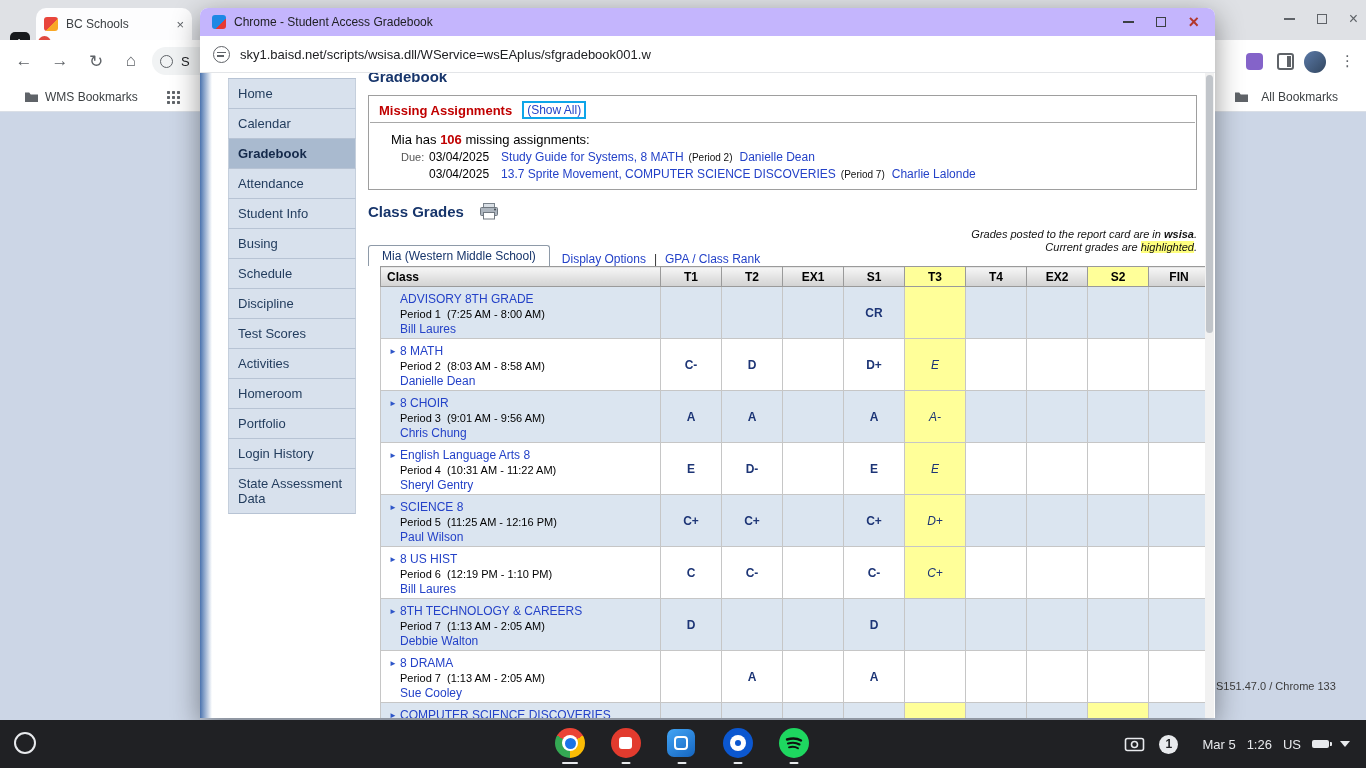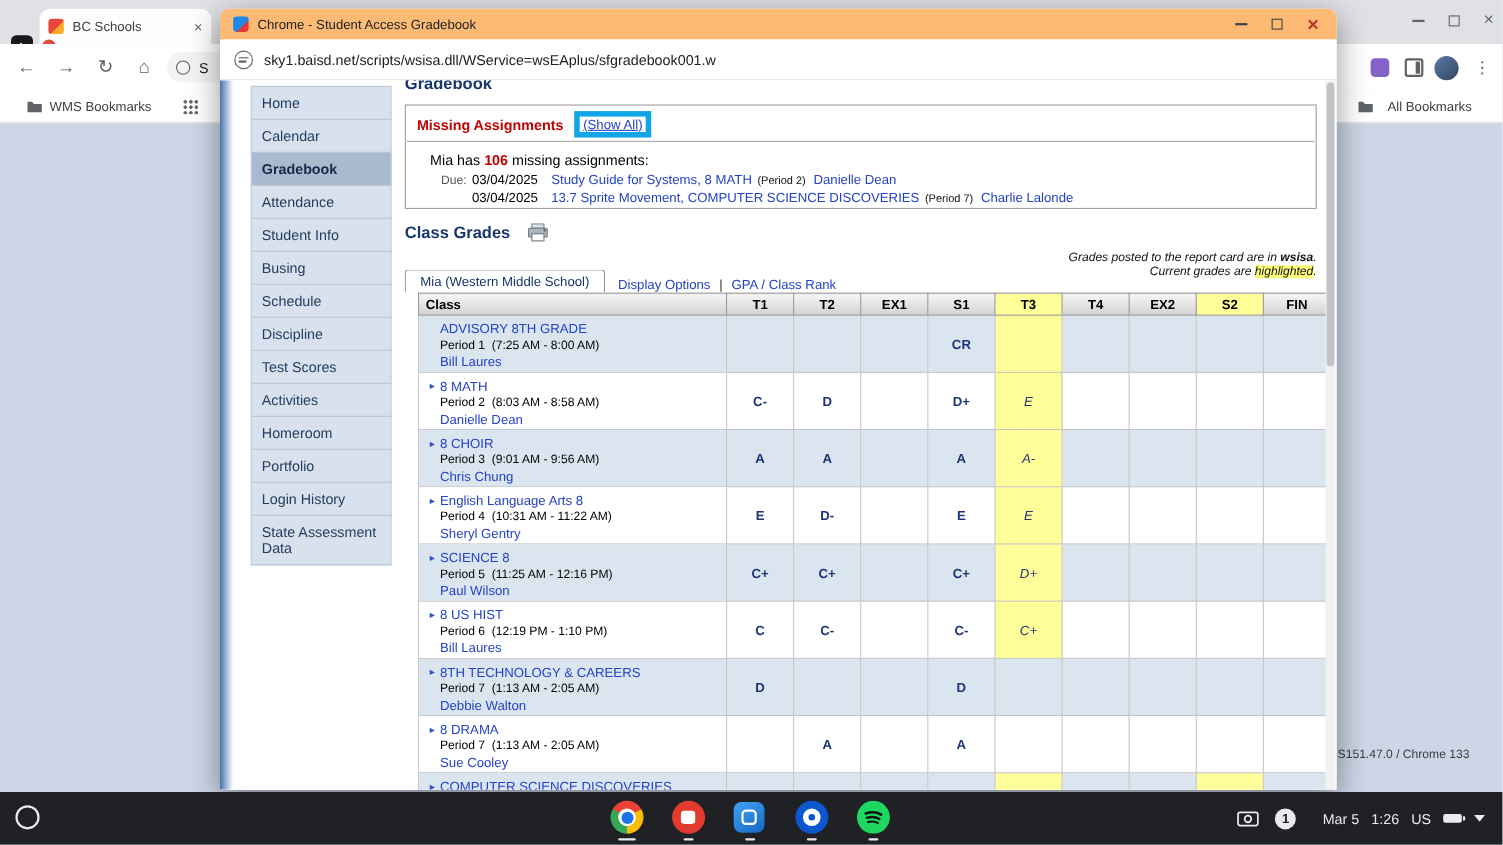--- a/index.html
+++ b/index.html
@@ -29,21 +29,21 @@
   .avatar{position:absolute;left:1304px;top:51px;width:22px;height:22px;border-radius:50%;background:linear-gradient(135deg,#5b7aa8,#32465f);cursor:pointer}
   .menu-ic{position:absolute;left:1340px;top:52px;font-size:15px;color:#5f6368;cursor:pointer}
   .bg-bookmarks{position:absolute;left:0;top:82px;width:100%;height:30px;background:#fff;border-bottom:1px solid #dadfe6;display:flex;align-items:center;font-size:12px;color:#3c4043}
   .bm-item{display:flex;align-items:center;gap:6px;margin-left:24px;cursor:pointer}
   .grid-ic{margin-left:28px;width:14px;height:14px;background-image:radial-gradient(circle,#5f6368 1.4px,transparent 1.5px);background-size:5px 5px;cursor:pointer}
   .bm-right{position:absolute;right:28px;display:flex;gap:12px;align-items:center;cursor:pointer}
   .version-text{position:absolute;left:1216px;top:680px;font-size:11px;color:#3c3c3c}
 
   
   .win{position:absolute;left:200px;top:8px;width:1015px;height:710px;border-radius:8px 8px 0 0;background:#fff;box-shadow:0 8px 28px rgba(0,0,0,.42)}
-  .titlebar{height:28px;background:#fdba74;border-radius:8px 8px 0 0;display:flex;align-items:center;padding:0 12px;gap:8px}
+  .titlebar{height:28px;background:#c4b5fd;border-radius:8px 8px 0 0;display:flex;align-items:center;padding:0 12px;gap:8px}
   .win-favicon{width:14px;height:14px;border-radius:3px;background:linear-gradient(135deg,#1e88e5 62%,#e53935 62%);flex:none}
   .win-title{font-size:12px;color:#202124}
   .win-controls{margin-left:auto;display:flex;align-items:center;gap:22px;padding-right:4px}
   .wc-min{width:11px;height:2px;background:#3c4043;cursor:pointer}
   .wc-max{width:10px;height:10px;border:1.5px solid #3c4043;cursor:pointer}
   .wc-close{color:#b3382c;font-size:18px;font-weight:bold;line-height:1;cursor:pointer}
   .urlbar{height:37px;background:#fff;display:flex;align-items:center;padding:0 13px;gap:10px;border-bottom:1px solid #e3e5e8}
   .site-info-ic{width:17px;height:17px;border-radius:50%;border:1.6px solid #5f6368;position:relative;flex:none;cursor:pointer}
   .site-info-ic::before{content:"";position:absolute;left:3px;right:3px;top:5px;height:1.5px;background:#5f6368}
   .site-info-ic::after{content:"";position:absolute;left:3px;right:5px;top:8.5px;height:1.5px;background:#5f6368}
@@ -54,21 +54,21 @@
 
   
   .sidebar{position:absolute;left:28px;top:5px;width:128px;border-top:1px solid #b7c3d4}
   .sb-item{background:#d8e1ed;border-bottom:1px solid #b7c3d4;border-left:1px solid #c5cfdc;border-right:1px solid #c5cfdc;padding:7px 9px;font-size:13px;line-height:15px;color:#233d5e;cursor:pointer}
   .sb-item.selected{background:#a9bacf;color:#14294a;font-weight:bold}
 
   
   .missing-box{position:absolute;left:168px;top:22px;width:829px;height:95px;border:1px solid #9e9e9e;background:#fff}
   .mb-head{display:flex;align-items:center;padding:5px 10px 3px}
   .mb-title{color:#c00000;font-weight:bold;font-size:13px}
-  .show-all{margin-left:10px;font-size:12px;color:#2442c8;text-decoration:underline;border:5px solid #0ea5e9;padding:0 3px;cursor:pointer}
+  .show-all{margin-left:10px;font-size:12px;color:#2442c8;border:2px solid #0ea5e9;padding:0 3px;cursor:pointer}
   .mb-sep{border-top:1px solid #a8a8a8;margin:0 1px}
   .mb-summary{margin:9px 0 0 22px;font-size:13px;color:#000}
   .red-bold{color:#c00000;font-weight:bold}
   .mb-list{margin:3px 0 0 32px}
   .m-row{display:flex;align-items:baseline;height:17px;font-size:12px;white-space:nowrap}
   .m-due{width:22px;text-align:right;color:#555;font-size:11px;flex:none}
   .m-date{margin-left:6px;color:#000}
   .m-link{margin-left:12px;color:#2442c8;cursor:pointer}
   .m-period{margin-left:5px;font-size:10px;color:#111}
   .m-teacher{margin-left:7px;color:#2442c8;cursor:pointer}

